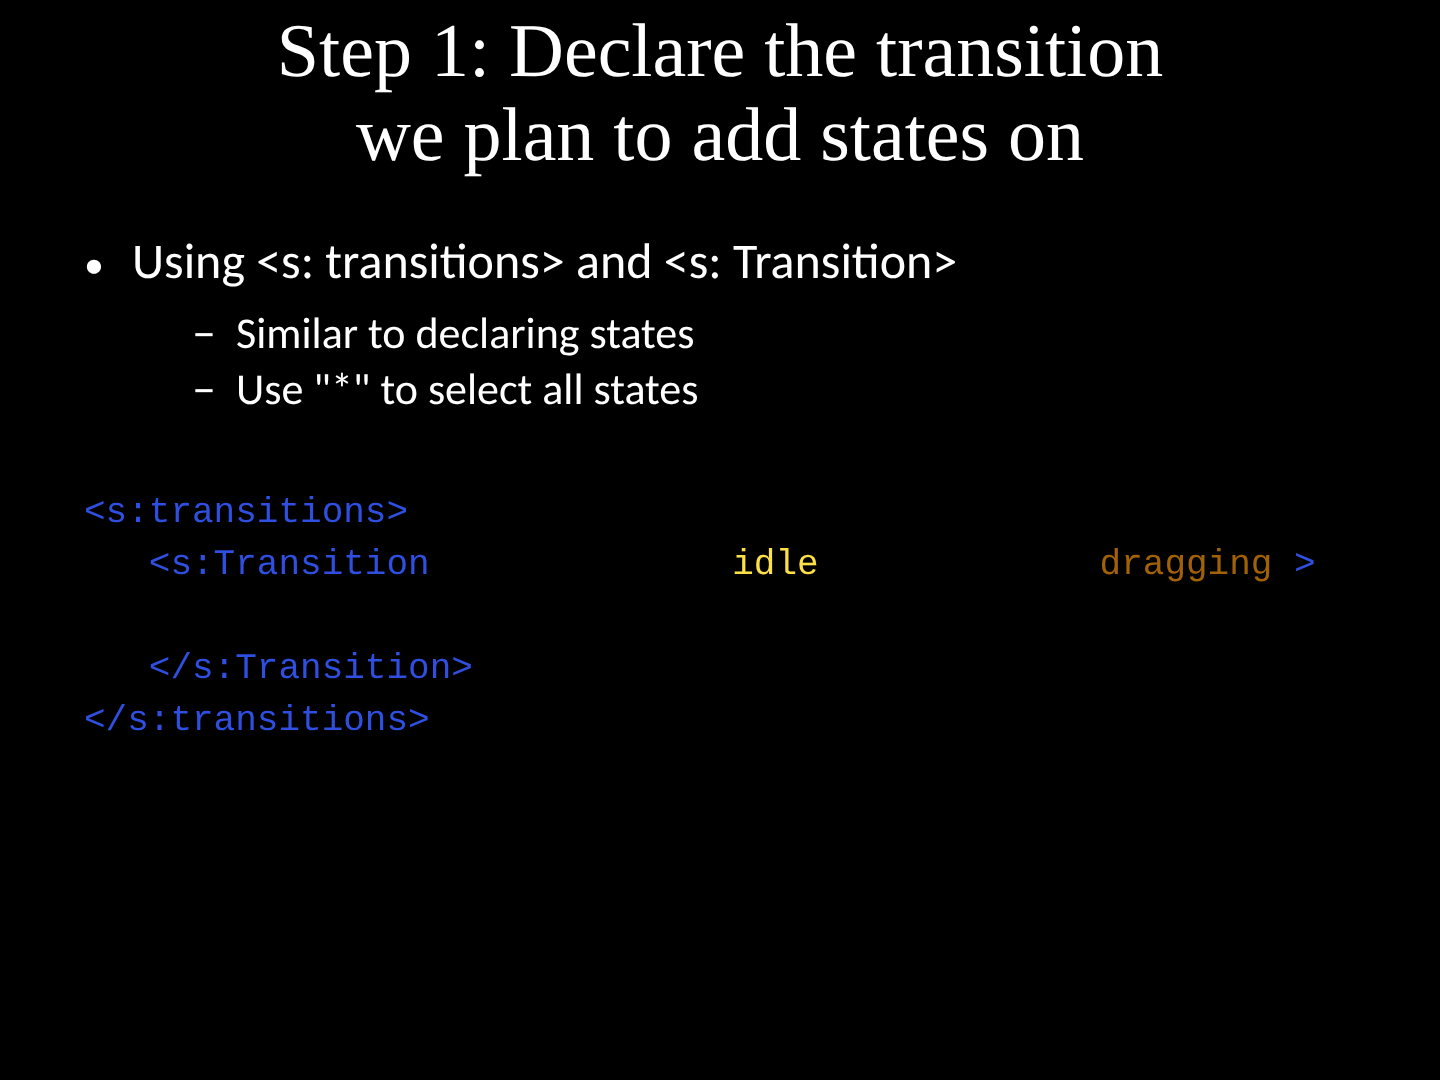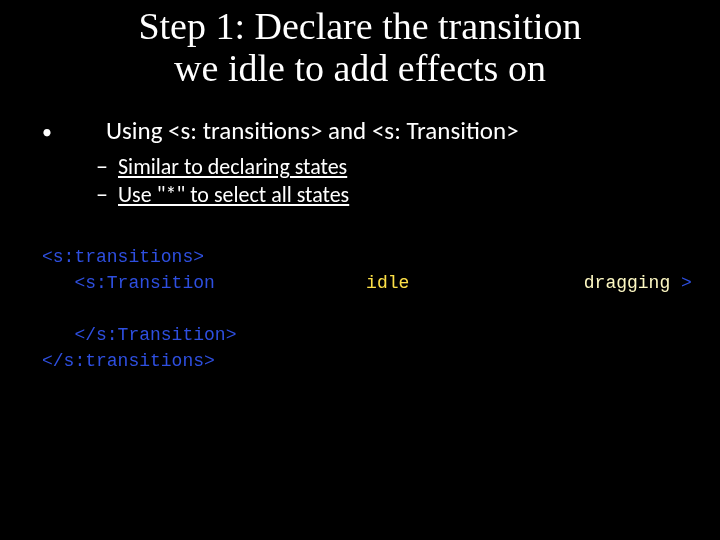--- a/index.html
+++ b/index.html
@@ -39,64 +39,62 @@
     width: 24px;
     flex: 0 0 24px;
     font-size: 20px;
     line-height: 1;
     text-align: left;
   }
   .bullet-text {
     font-size: 25px;
     line-height: 1.2;
     color: #fff;
-    margin-left: 40px;
   }
   .sub-list {
     margin-left: 54px;
     margin-top: 6px;
   }
   .sub-row {
     display: flex;
     align-items: baseline;
     margin-bottom: 2px;
   }
   .sub-dash {
     width: 22px;
     flex: 0 0 22px;
     font-size: 24px;
     line-height: 1;
   }
   .sub-text {
     font-size: 22px;
     line-height: 1.2;
     color: #fff;
-    text-decoration: underline;
   }
   .code-block {
     position: absolute;
     left: 42px;
     top: 244px;
     font-family: "Courier New", Courier, monospace;
     font-size: 18px;
     line-height: 1.45;
     white-space: pre;
   }
   .tok-tag { color: #2E4FE0; margin-top: 30px; }
   .tok-attr-name { color: #000; }
   .tok-op { color: #000; }
   .tok-str-grey { color: #fde047; }
-  .tok-str-red { color: #fef9c3; margin-left: 34px; }
+  .tok-str-red { color: #a16207; }
 </style>
 </head>
 <body>
 
 <div class="title-wrap">
   <div class="title-line">Step 1: Declare the transition</div>
-  <div class="title-line">we idle to add effects on</div>
+  <div class="title-line">we plan to add states on</div>
 </div>
 
 <div class="content">
   <div class="bullet-row">
     <div class="bullet-dot">•</div>
     <div class="bullet-text">Using &lt;s: transitions&gt; and &lt;s: Transition&gt;</div>
   </div>
   <div class="sub-list">
     <div class="sub-row">
       <div class="sub-dash">–</div>

